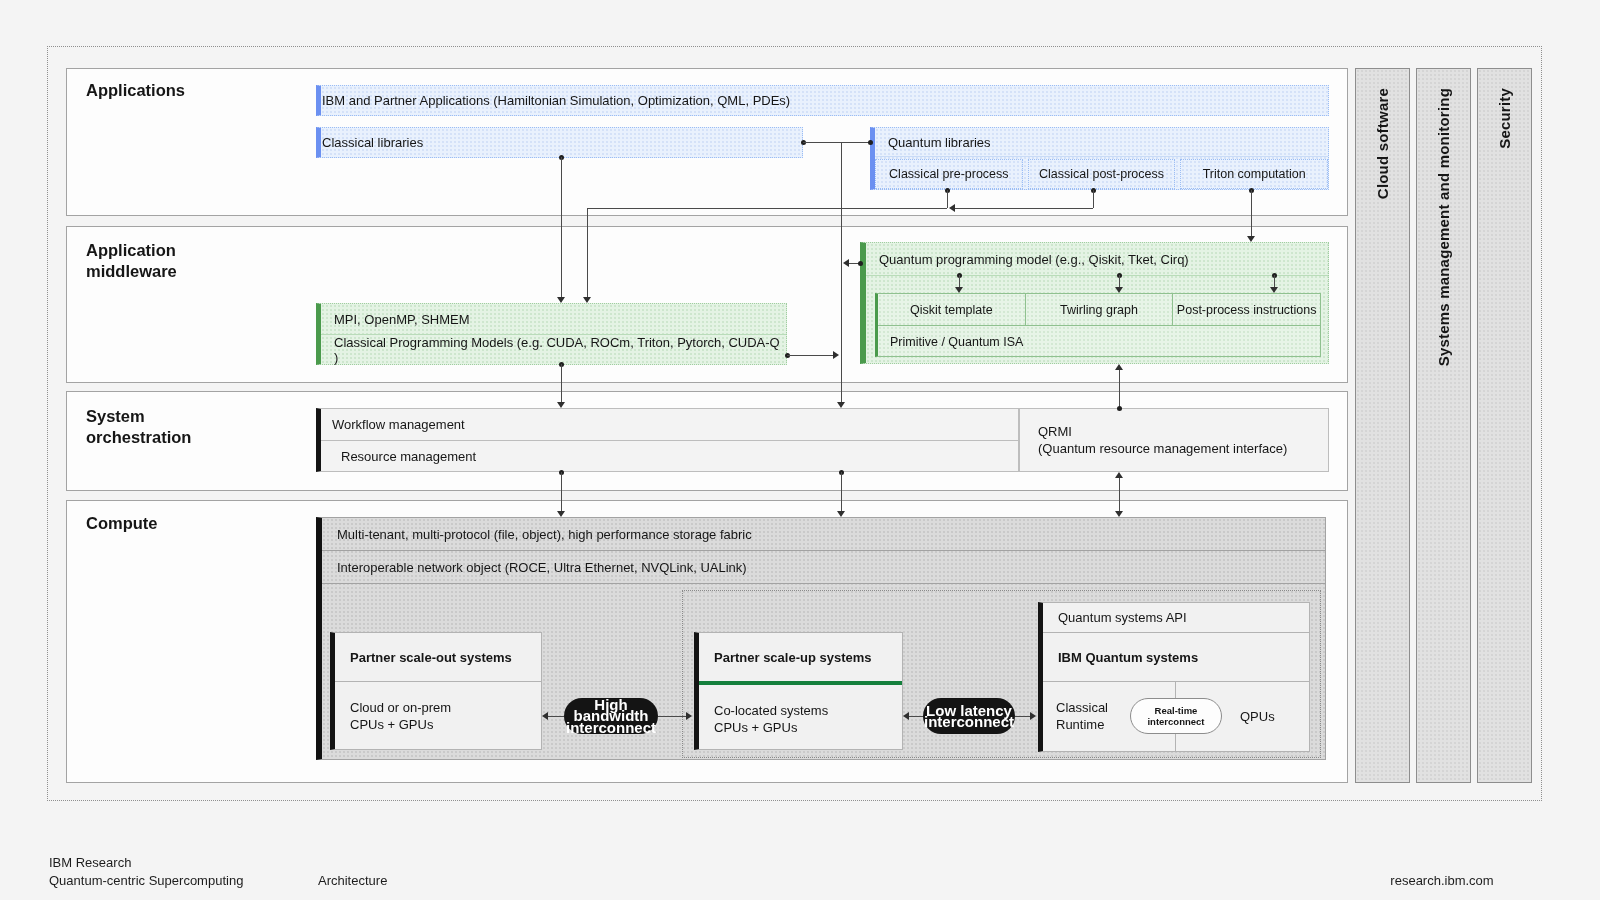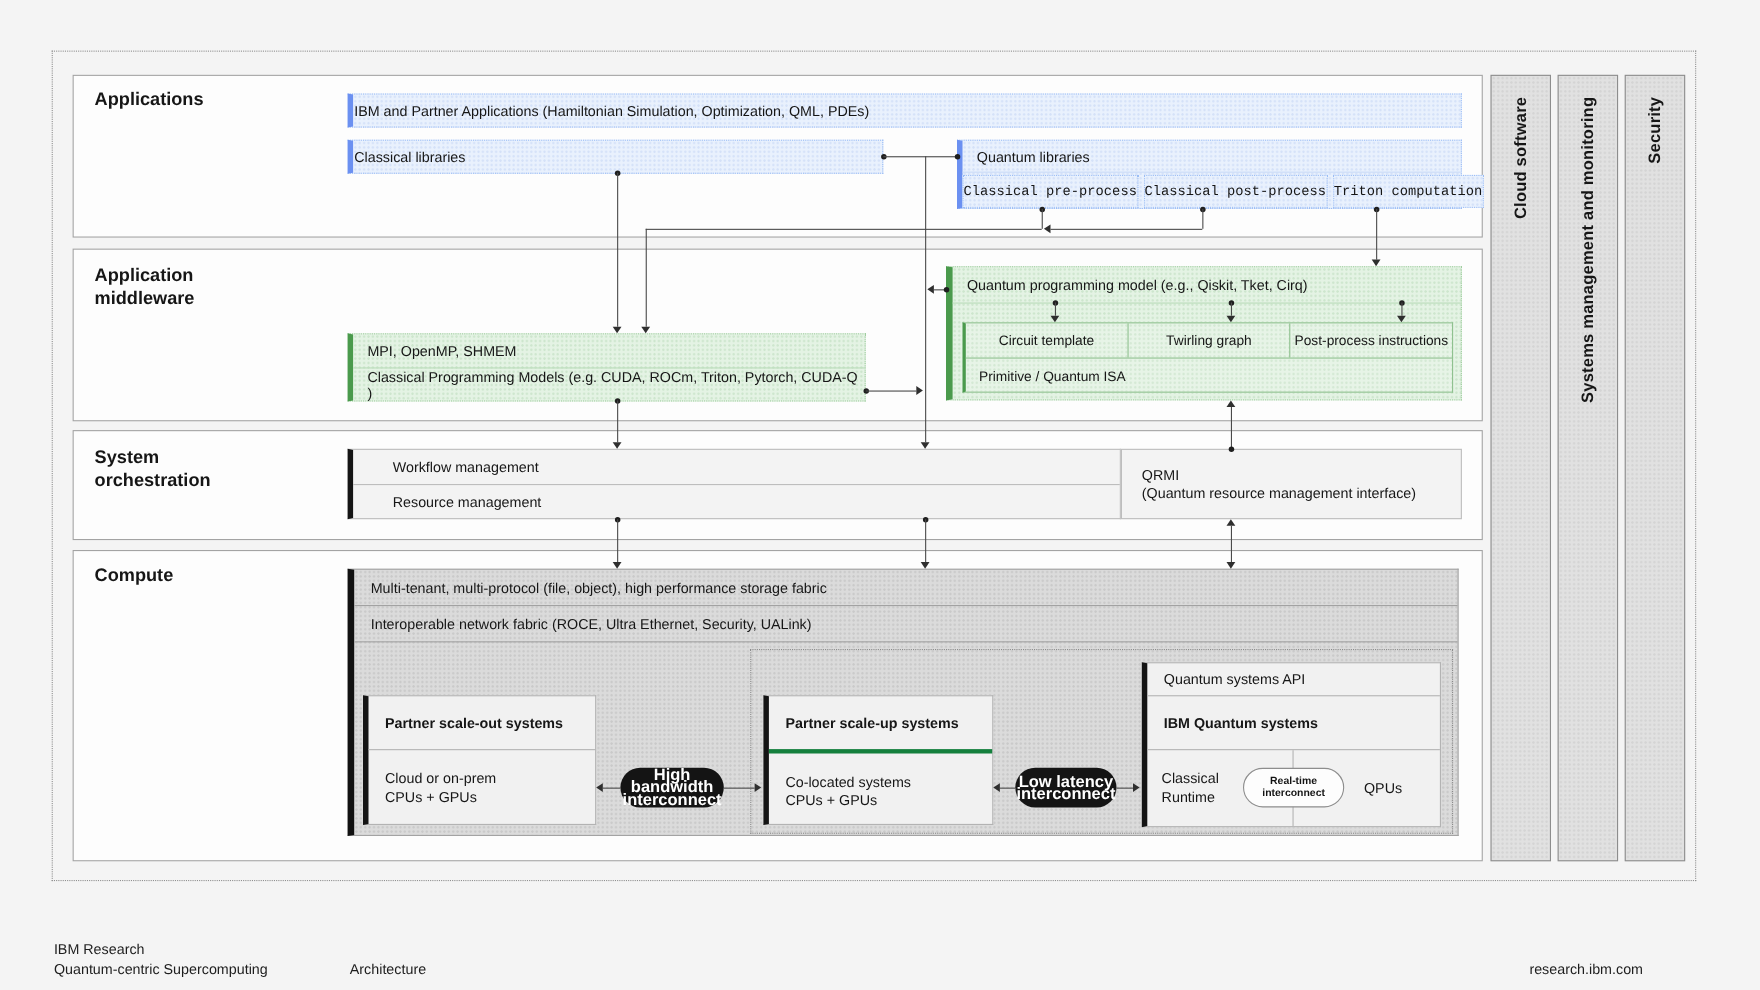--- a/index.html
+++ b/index.html
@@ -23,21 +23,21 @@
   .greeninner{background:#e7f4e7;border:1px solid #8fc18f;border-left:3px solid #4a9a4c;
         background-image:radial-gradient(rgba(70,150,70,.12) 1px,transparent 1.2px);background-size:4px 4px;}
   .grayb{background:#f3f3f3;border:1px solid #bdbdbd;}
   .blkacc{border-left:5px solid #141414;}
   .pbox{background:#f1f1f1;border:1px solid #b3b3b3;border-left:5px solid #141414;}
   .compute-cont{background:#dbdbdb;border:1px solid #a3a3a3;border-left:6px solid #111;
         background-image:radial-gradient(rgba(110,110,110,.16) 1px,transparent 1.2px);background-size:4px 4px;}
   .pl{padding-left:1px;} .pl15{padding-left:15px;}
   .b{font-weight:700;}
   .ml{white-space:pre-line;line-height:17px;}
-  .cells{display:flex;gap:5px;font-family:Liberation Mono, monospace;}
+  .cells{display:flex;gap:5px;}
   .cell{flex:1;display:flex;align-items:center;justify-content:center;font-size:12.5px;white-space:nowrap;}
   .qrow{display:flex;}
   .qcell{flex:1;display:flex;align-items:center;justify-content:center;font-size:12.5px;
          border-right:1px solid #8fc18f;white-space:nowrap;}
   .qcell:last-child{border-right:none;}
   .pill-black{background:#141414;color:#fff;border-radius:18px;display:flex;align-items:center;
          justify-content:center;text-align:center;font-weight:700;font-size:15px;line-height:11.5px;white-space:pre-line;}
   .pill-white{background:#fdfdfd;color:#141414;border:1px solid #8d8d8d;border-radius:18px;display:flex;
          align-items:center;justify-content:center;text-align:center;font-weight:700;font-size:9.5px;line-height:11.5px;white-space:pre-line;}
   .vl{width:1px;background:#4a4a4a;}
@@ -81,39 +81,39 @@
   <div class="abs green" style="left:316px;top:303px;width:471px;height:62px;">
     <div style="height:30px;display:flex;align-items:center;padding-left:13px;font-size:13px;border-bottom:1px solid #b9dcb9;">MPI, OpenMP, SHMEM</div>
     <div style="height:30px;display:flex;align-items:center;padding-left:13px;font-size:13px;">Classical Programming Models (e.g. CUDA, ROCm, Triton, Pytorch, CUDA-Q )</div>
   </div>
 
   <div class="abs green" style="left:860px;top:242px;width:469px;height:122px;border-left-width:6px;">
     <div style="height:32px;display:flex;align-items:center;padding-left:13px;font-size:13px;border-bottom:1px solid #b9dcb9;">Quantum programming model (e.g., Qiskit, Tket, Cirq)</div>
   </div>
   <div class="abs greeninner" style="left:875px;top:293px;width:446px;height:64px;">
     <div class="qrow" style="height:31px;border-bottom:1px solid #8fc18f;">
-      <div class="qcell">Circuit template</div>
+      <div class="qcell">Qiskit template</div>
       <div class="qcell">Twirling graph</div>
       <div class="qcell">Post-process instructions</div>
     </div>
     <div style="height:31px;display:flex;align-items:center;padding-left:12px;font-size:12.5px;">Primitive / Quantum ISA</div>
   </div>
 
   <div class="abs grayb blkacc" style="left:316px;top:408px;width:703px;height:64px;">
-    <div style="height:31px;display:flex;align-items:center;padding-left:36px;font-size:13px;border-bottom:1px solid #bdbdbd;">Workflow management</div>
-    <div style="height:31px;display:flex;align-items:center;padding-left:36px;font-size:13px;">Resource management</div>
+    <div style="height:31px;display:flex;align-items:center;padding-left:11px;font-size:13px;border-bottom:1px solid #bdbdbd;">Workflow management</div>
+    <div style="height:31px;display:flex;align-items:center;padding-left:20px;font-size:13px;">Resource management</div>
   </div>
   <div class="abs grayb" style="left:1019px;top:408px;width:310px;height:64px;display:flex;flex-direction:column;justify-content:center;padding-left:18px;font-size:13px;line-height:17px;">
     <div>QRMI</div>
     <div>(Quantum resource management interface)</div>
   </div>
 
   <div class="abs compute-cont" style="left:316px;top:517px;width:1010px;height:243px;"></div>
   <div class="abs box pl15" style="left:322px;top:518px;width:1003px;height:33px;border-bottom:1px solid #a2a2a2;">Multi-tenant, multi-protocol (file, object), high performance storage fabric</div>
-  <div class="abs box pl15" style="left:322px;top:551px;width:1003px;height:33px;border-bottom:1px solid #a2a2a2;">Interoperable network fabric (ROCE, Ultra Ethernet, Security, UALink)</div>
+  <div class="abs box pl15" style="left:322px;top:551px;width:1003px;height:33px;border-bottom:1px solid #a2a2a2;">Interoperable network object (ROCE, Ultra Ethernet, NVQLink, UALink)</div>
 
   <div class="abs" style="left:682px;top:590px;width:639px;height:168px;border:1px dotted #8a8a8a;"></div>
 
   <div class="abs pbox" style="left:330px;top:632px;width:212px;height:118px;">
     <div class="b" style="height:48px;display:flex;align-items:center;padding-left:15px;font-size:13px;border-bottom:1px solid #b3b3b3;">Partner scale-out systems</div>
     <div class="ml" style="height:68px;display:flex;align-items:center;padding-left:15px;font-size:13px;">Cloud or on-prem
 CPUs + GPUs</div>
   </div>
 
   <div class="abs pbox" style="left:694px;top:632px;width:209px;height:118px;">

